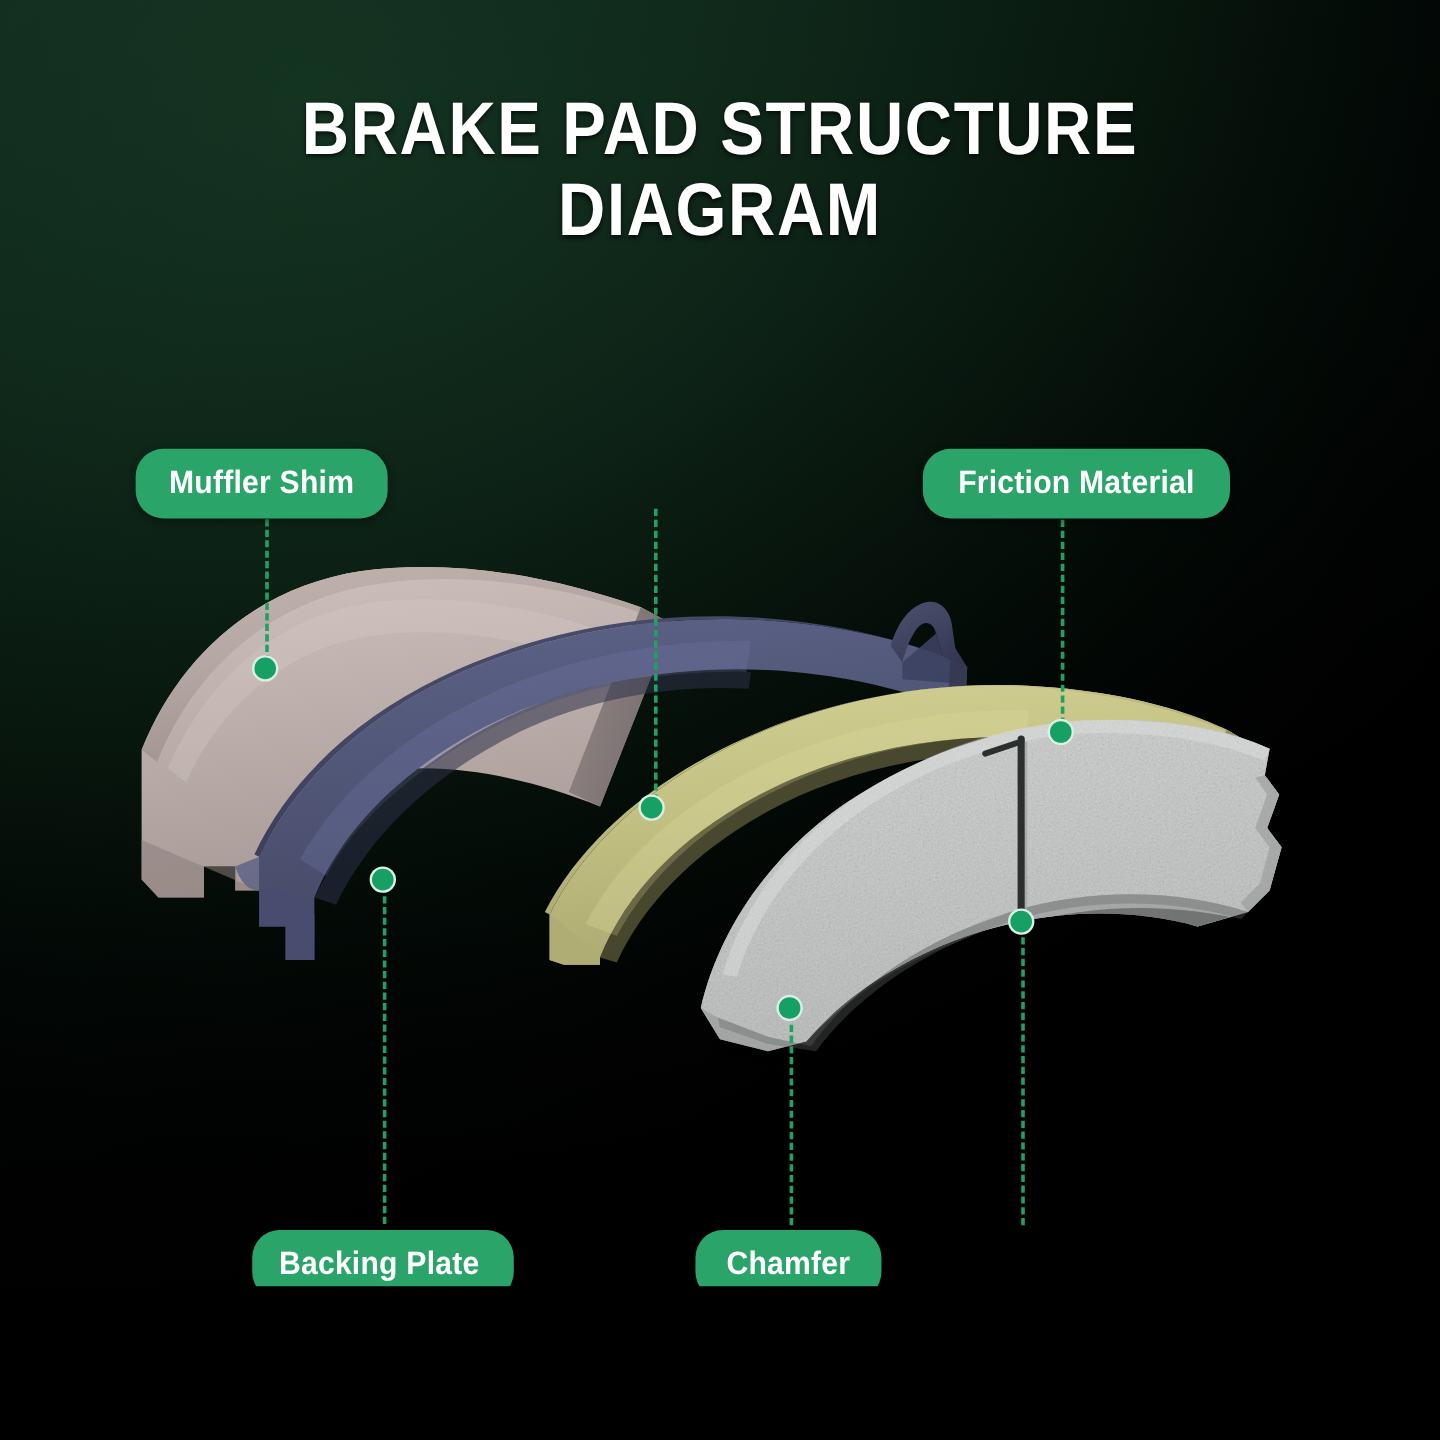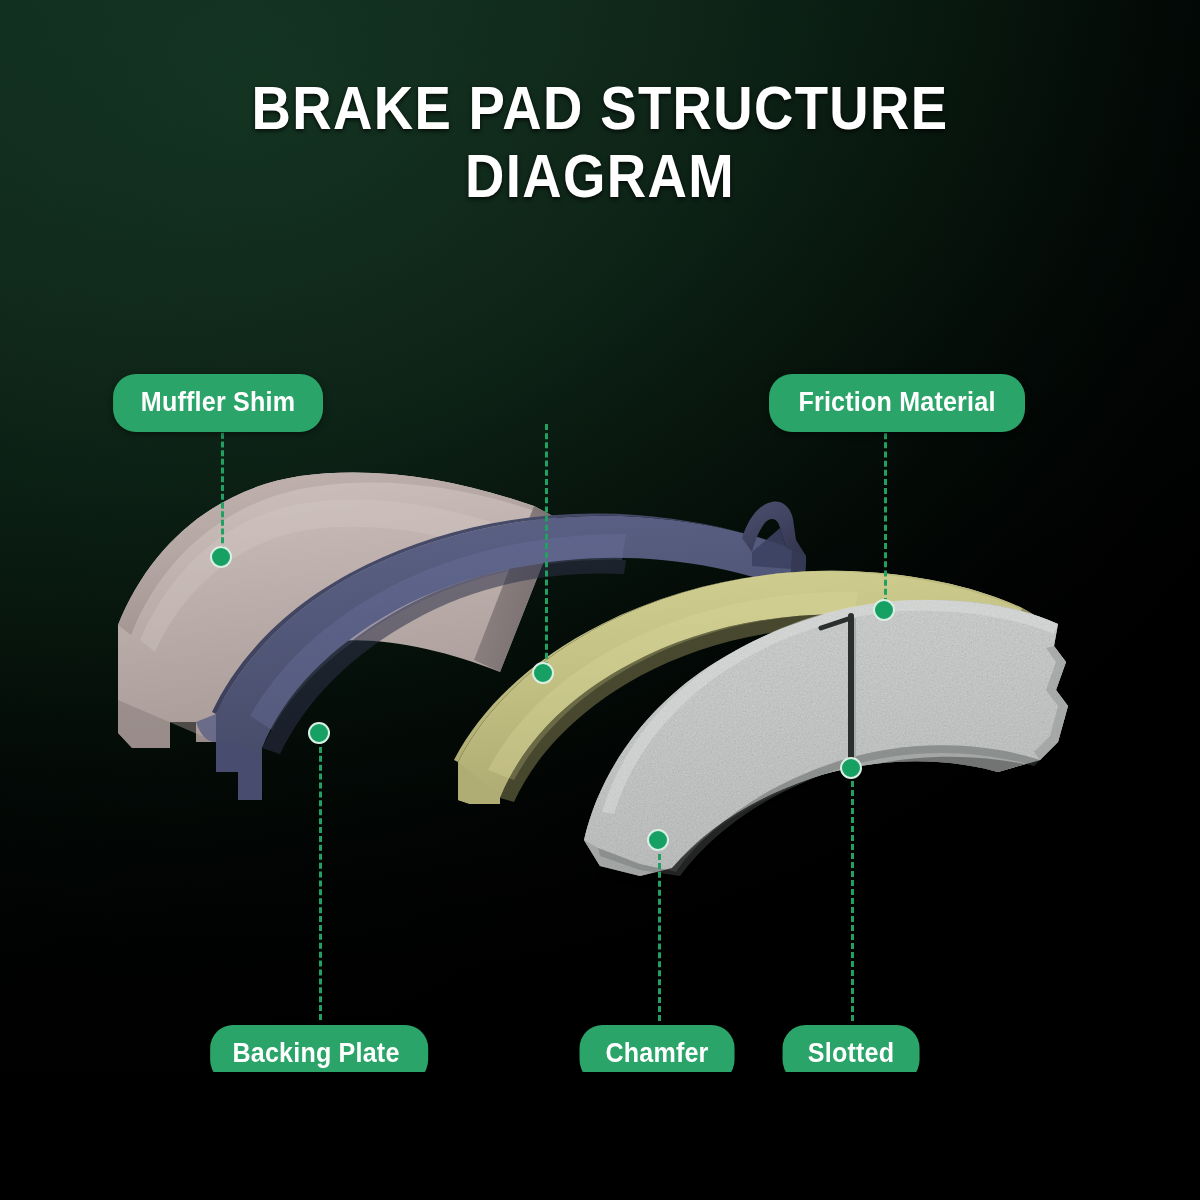--- a/index.html
+++ b/index.html
@@ -363,17 +363,14 @@
   </div>
   <div class="chip" style="left:880px; top:374px;margin-left:17px;">
     <span>Friction Material</span>
   </div>
   <div class="chip" style="left:319px; top:1025px;padding-left:16px;">
     <span>Backing Plate</span>
   </div>
   <div class="chip" style="left:657px; top:1025px;">
     <span>Chamfer</span>
   </div>
-  <div class="chip" style="left:851px; top:1025px;">
-    <span>Slotted</span>
-  </div>
 
 </div>
 
 </body></html>

